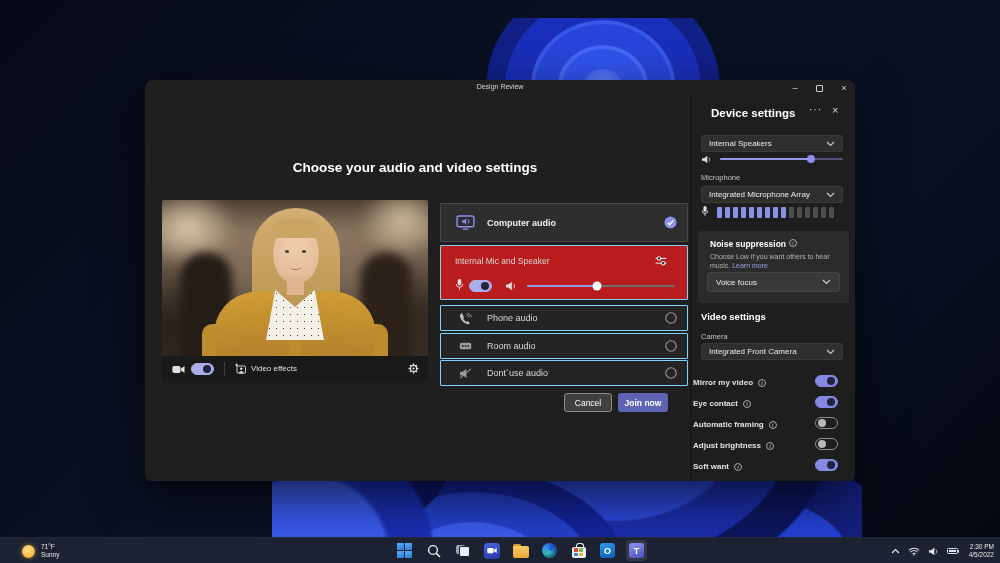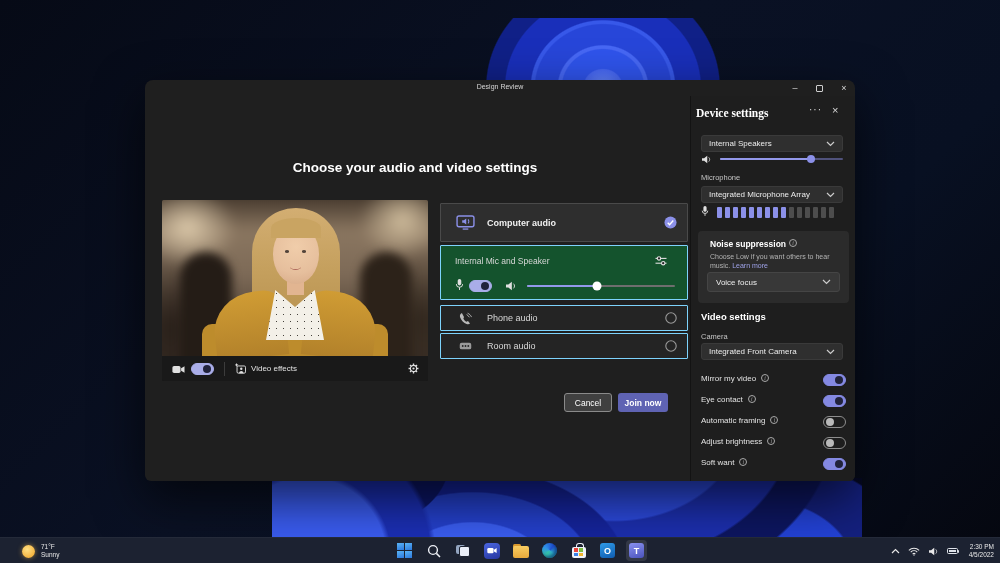--- a/index.html
+++ b/index.html
@@ -79,21 +79,21 @@
   .video-bar { position:absolute; left:0; top:156px; width:266px; height:25px;
     background:#191919; display:flex; align-items:center; }
   .vb-divider { width:1px; height:14px; background:#3c3c3c; margin:0 9px 0 10px; }
   .vb-label { font-size:8px; color:#e2e2e2; margin-left:5px; }
   .vb-gear { margin-left:auto; margin-right:9px; }
 
   
   .audio-card { position:absolute; left:295px; width:248px; background:#242424;
     border:1px solid #7dd3fc; border-radius:1px; display:flex; align-items:center; }
   .card-computer { top:123px; height:39px; background:#2e2e2e; border-color:#4a4a4a; }
-  .card-settings { top:165px; height:55px; background:#14532d; display:block; }
+  .card-settings { top:165px; height:55px; background:#b91c1c; display:block; }
   .card-phone { top:225px; height:26px; }
   .card-room { top:253px; height:26px; }
   .card-none { top:280px; height:26px; }
   .ac-icon { margin-left:14px; width:20px; display:flex; justify-content:center; }
   .ac-label { font-size:9px; font-weight:bold; color:#f0f0f0; margin-left:12px; }
   .ac-label.thin { font-weight:normal; color:#d8d8d8; }
   .ac-right { margin-left:auto; margin-right:10px; display:flex; align-items:center; }
   .cs-row1 { display:flex; align-items:center; height:26px; padding:4px 10px 0 14px; }
   .cs-row2 { display:flex; align-items:center; height:24px; padding:0 12px 0 14px; margin-top:2px; }
   .cs-device { font-size:8.5px; color:#d8d8d8; }
@@ -116,21 +116,21 @@
   .toggle.lilac.on { background:#a9ade8; border-color:#a9ade8; }
 
   .dlg-btn { position:absolute; top:313px; height:19px; border-radius:3px; font-size:8.5px;
     display:flex; align-items:center; justify-content:center; color:#fff; }
   .btn-cancel { left:419px; width:48px; background:#404040; border:1px solid #8a8a8a; }
   .btn-join { left:473px; width:50px; background:#5f63b3; font-weight:bold; }
 
   
   .device-panel { position:absolute; left:545px; top:16px; width:165px; height:385px;
     background:#1e1e1e; border-left:1px solid rgba(0,0,0,.35); border-radius:0 0 6px 0; }
-  .dp-title { position:absolute; left:5px; top:11px; font-size:11.5px; font-weight:bold; color:#fff;font-family:Liberation Serif, serif; }
+  .dp-title { position:absolute; left:20px; top:11px; font-size:11.5px; font-weight:bold; color:#fff; }
   .dp-more { position:absolute; left:118px; top:8px; font-size:10px; color:#d8d8d8; letter-spacing:1px; }
   .dp-close { position:absolute; left:141px; top:8px; font-size:11px; color:#d8d8d8; }
   .dropdown { position:absolute; left:10px; width:142px; height:17px; background:#2f2f2f;
     border:1px solid #3a3a3a; border-radius:3px; display:flex; align-items:center;
     justify-content:space-between; padding:0 7px; }
   .dropdown span { font-size:8px; color:#ececec; }
   .dd-speaker { top:39px;gap:36px; } .dd-mic { top:90px; }
   .dp-vol-row { position:absolute; left:10px; top:57px; width:142px; height:12px;
     display:flex; align-items:center; }
   .dp-vol-row .h-slider { flex:1; margin-left:8px; }
@@ -148,22 +148,22 @@
   .nc-desc { position:absolute; left:12px; top:21px; width:132px; font-size:7px;
     line-height:9px; color:#b4b4b4; }
   .nc-link { color:#9ea2e8; }
   .nc-dd { position:absolute; left:9px; top:41px; width:133px; height:20px; background:#383838;
     border:1px solid #454545; border-radius:3px; display:flex; align-items:center;
     justify-content:space-between; padding:0 8px; }
   .nc-dd span { font-size:8px; color:#ececec; }
 
   .dp-video-title { position:absolute; left:10px; top:215px; font-size:9.5px; font-weight:bold; color:#fff; }
   .dd-camera { top:247px; }
-  .toggle-row { position:absolute; left:10px; width:145px; height:13px;
-    display:flex; align-items:flex-start; }
+  .toggle-row { position:absolute; left:2px; width:145px; height:13px;
+    display:flex; align-items:flex-end;font-weight:bold; }
   .tr-label { font-size:8px; color:#e2e2e2; }
   .toggle-row .toggle { margin-left:auto; }
   .info-dot { width:8px; height:8px; border:0.8px solid #a8a8a8; border-radius:50%;
     color:#a8a8a8; font-size:5.5px; line-height:7px; text-align:center; margin-left:5px;
     font-family:"Liberation Serif", serif; font-style:italic; flex:none; }
 
   
   .taskbar { position:absolute; left:0; top:537px; width:1000px; height:26px;
     background:#1c2231; border-top:1px solid rgba(255,255,255,.04);
     display:flex; align-items:center; }
@@ -366,20 +366,34 @@
           </svg>
       </span>
       <span class="ac-label thin">Room audio</span>
       <span class="ac-right">
         <svg width="12" height="12" viewBox="0 0 12 12">
             <circle cx="6" cy="6" r="5.2" fill="none" stroke="#9a9a9a" stroke-width="1.1"></circle>
           </svg>
       </span>
     </div>
 
+    <div class="audio-card card-none">
+      <span class="ac-icon">
+        <svg width="13" height="11" viewBox="0 0 14 12">
+            <path d="M1 4.2h2.8L8 1v10L3.8 7.8H1z" fill="#9a9a9a"></path>
+            <line x1="1" y1="11" x2="13" y2="1" stroke="#9a9a9a" stroke-width="1.2"></line>
+          </svg>
+      </span>
+      <span class="ac-label thin">Dont´use audio</span>
+      <span class="ac-right">
+        <svg width="12" height="12" viewBox="0 0 12 12">
+            <circle cx="6" cy="6" r="5.2" fill="none" stroke="#9a9a9a" stroke-width="1.1"></circle>
+          </svg>
+      </span>
+    </div>
 
     <div class="dlg-btn btn-cancel">Cancel</div>
     <div class="dlg-btn btn-join">Join now</div>
 
     <div class="device-panel">
       <span class="dp-title">Device settings</span>
       <span class="dp-more">···</span>
       <span class="dp-close">×</span>
 
       <div class="dropdown dd-speaker">

